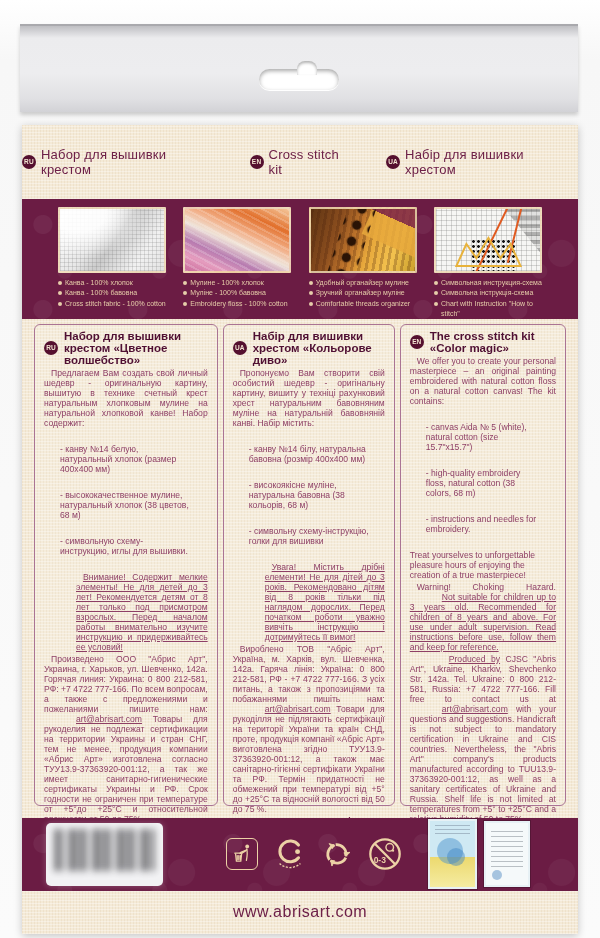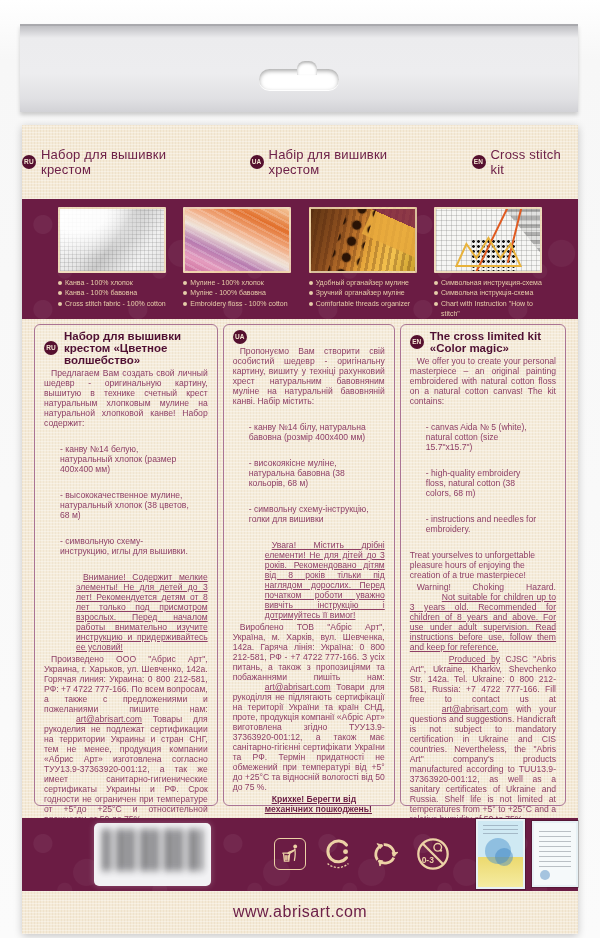--- a/index.html
+++ b/index.html
@@ -80,21 +80,21 @@
   .panel-title{margin:0 0 2px 0;display:flex;align-items:center;gap:6px;color:#4f0f33;
      font-size:11.5px;font-weight:bold;}
   .body{margin:2px 0 0 0;color:#8e3f66;font-size:8.6px;line-height:10px;}
   .just{text-align:justify;}
   .ind{text-indent:7px;}
   .u{text-decoration:underline;text-underline-offset:1px;margin-left:32px;}
   .b{font-weight:bold;color:#6b1c44;}
   .list p{margin:16px;}
 
   
-  .bottom-band{height:74px;display:flex;align-items:center;padding-left:40px;box-sizing:border-box;justify-content:flex-end;}
+  .bottom-band{height:74px;display:flex;align-items:center;padding-left:24px;box-sizing:border-box;}
   .barcode{width:117px;height:63px;background:#f2f2f4;border-radius:5px;position:relative;overflow:hidden;
      filter:blur(.4px);box-shadow:0 0 6px rgba(255,255,255,.25);}
   .barcode-bars{position:absolute;left:9px;right:9px;top:6px;bottom:15px;
      background:repeating-linear-gradient(90deg,#232327 0 4px,transparent 4px 7px,#232327 7px 9px,
         transparent 9px 15px,#232327 15px 20px,transparent 20px 24px);
      filter:blur(3.5px);opacity:.85;}
   .band-icons{display:flex;align-items:center;gap:15px;margin-left:63px;}
   .icon-cream{color:#ecd2a6;}
   .trash-box{width:30px;height:30px;border:1.6px solid #ecd2a6;border-radius:6px;display:flex;
      align-items:center;justify-content:center;}
@@ -128,26 +128,26 @@
   </div>
 
   <div class="package">
 
     <div class="lang-header">
       <div class="lang-item">
         <span class="badge">RU</span>
         <span>Набор для вышивки крестом</span>
       </div>
       <div class="lang-item">
+        <span class="badge">EN</span>
+        <span>Cross stitch kit</span>
+      </div>
+      <div class="lang-item">
         <span class="badge">UA</span>
         <span>Набір для вишивки хрестом</span>
-      </div>
-      <div class="lang-item">
-        <span class="badge">EN</span>
-        <span>Cross stitch kit</span>
       </div>
     </div>
 
     <div class="photo-band maroon">
 
       <div class="photo-cell">
         <div class="photo photo--canvas"></div>
         <div class="photo-caps">
           <div class="cap">
               <span class="dot"></span>
@@ -244,36 +244,37 @@
           <p class="body">- символьную схему-инструкцию, иглы для вышивки.</p>
         </div>
         <p class="body just ind u">Внимание! Содержит мелкие элементы! Не для детей до 3 лет! Рекомендуется детям от 8 лет только под присмотром взрослых. Перед началом работы внимательно изучите инструкцию и придерживайтесь ее условий!</p>
         <p class="body just ind"><span>Произведено ООО "Абрис Арт", Украина, г. Харьков, ул. Шевченко, 142а. Горячая линия: Украина: 0 800 212-581, РФ: +7 4722 777-166. По всем вопросам, а также с предложениями и пожеланиями пишите нам: </span><span class="u">art@abrisart.com</span><span> Товары для рукоделия не подлежат сертификации на территории Украины и стран СНГ, тем не менее, продукция компании «Абрис Арт» изготовлена согласно ТУУ13.9-37363920-001:12, а так же имеет санитарно-гигиенические сертификаты Украины и РФ. Срок годности не ограничен при температуре от +5°до +25°С и относительной влажности от 50 до 75%.</span></p>
         <p class="body ind b u">Хрупкое! Беречь от механических повреждений!</p>
       </section>
 
       <section class="panel">
         <h2 class="panel-title">
           <span class="badge">UA</span>
+          <span>Набір для вишивки хрестом «Кольорове диво»</span>
         </h2>
         <p class="body just ind">Пропонуємо Вам створити свій особистий шедевр - оригінальну картину, вишиту у техніці рахунковий хрест натуральним бавовняним муліне на натуральній бавовняній канві. Набір містить:</p>
         <div class="list">
           <p class="body">- канву №14 білу, натуральна бавовна (розмір 400х400 мм)</p>
           <p class="body">- високоякісне муліне, натуральна бавовна (38 кольорів, 68 м)</p>
           <p class="body">- символьну схему-інструкцію, голки для вишивки</p>
         </div>
         <p class="body just ind u">Увага! Містить дрібні елементи! Не для дітей до 3 років. Рекомендовано дітям від 8 років тільки під наглядом дорослих. Перед початком роботи уважно вивчіть інструкцію і дотримуйтесь її вимог!</p>
         <p class="body just ind"><span>Вироблено  ТОВ "Абріс Арт", Україна, м. Харків, вул. Шевченка, 142а. Гаряча лінія: Україна: 0 800 212-581, РФ - +7 4722 777-166. З усіх питань, а також з пропозиціями та побажаннями пишіть нам: </span><span class="u">art@abrisart.com</span><span> Товари для рукоділля не підлягають сертифікації на території України та країн СНД, проте, продукція компанії «Абріс Арт» виготовлена згідно ТУУ13.9-37363920-001:12, а також має санітарно-гігієнні сертифікати України та РФ. Термін придатності не обмежений при температурі від +5° до +25°С та відносній вологості від 50 до 75 %.</span></p>
         <p class="body ind b u">Крихке! Берегти від механічних пошкоджень!</p>
       </section>
 
       <section class="panel">
         <h2 class="panel-title">
           <span class="badge">EN</span>
-          <span>The cross limited kit «Color magic»</span>
+          <span>The cross stitch kit «Color magic»</span>
         </h2>
         <p class="body just ind">We offer you to create your personal masterpiece – an original painting embroidered with natural cotton floss on a natural cotton canvas! The kit contains:</p>
         <div class="list">
           <p class="body">- canvas Aida № 5 (white), natural cotton (size 15.7"x15.7")</p>
           <p class="body">- high-quality embroidery floss, natural cotton (38 colors, 68 m)</p>
           <p class="body">- instructions and needles for embroidery.</p>
         </div>
         <p class="body">Treat yourselves to unforgettable pleasure hours of enjoying the creation of a true masterpiece!</p>
         <p class="body just ind"><span>Warning! Choking Hazard. </span><span class="u">Not suitable for children up to 3 years old. Recommended for children of 8 years and above. For use under adult supervision. Read instructions before use, follow them and keep for reference.</span></p>
         <p class="body just ind"><span class="u">Produced by</span><span>  CJSC "Abris Art", Ukraine, Kharkiv, Shevchenko Str. 142a. Tel. Ukraine: 0 800 212-581, Russia: +7 4722 777-166. Fill free to contact us at </span><span class="u">art@abrisart.com</span><span> with your questions and suggestions. Handicraft is not subject to mandatory certification in Ukraine and CIS countries. Nevertheless, the "Abris Art" company's products manufactured according to TUU13.9-37363920-001:12, as well as a sanitary certificates of Ukraine and Russia. Shelf life is not limited at temperatures from +5° to +25°C and a relative humidity of 50 to 75%.</span></p>

